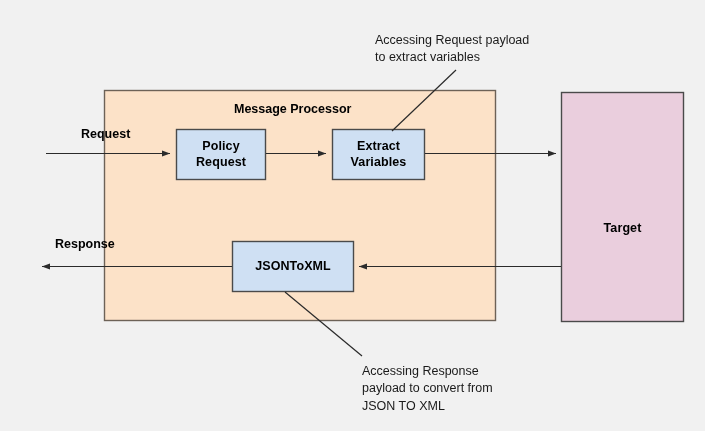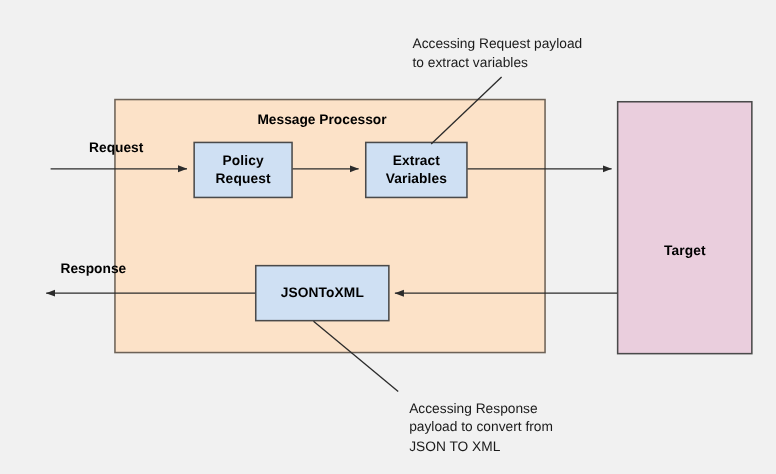--- a/index.html
+++ b/index.html
@@ -117,17 +117,17 @@
 
   <div class="node-label" style="left:561px; top:92px; width:123px; height:274px;">Target</div>
 
   <div class="flow-label" style="left:33px; top:127px;padding-left:48px;">Request</div>
 
   <div class="flow-label" style="left:20px; top:237px;padding-left:35px;">Response</div>
 
   <div class="annotation" style="left:344px; top:32px;margin-left:31px;">Accessing Request payload
 to extract variables</div>
 
-  <div class="annotation" style="left:372px; top:363px;">Accessing Response
+  <div class="annotation" style="left:362px; top:363px;">Accessing Response
 payload to convert from
 JSON TO XML</div>
 
 </div>
 
 </body></html>

